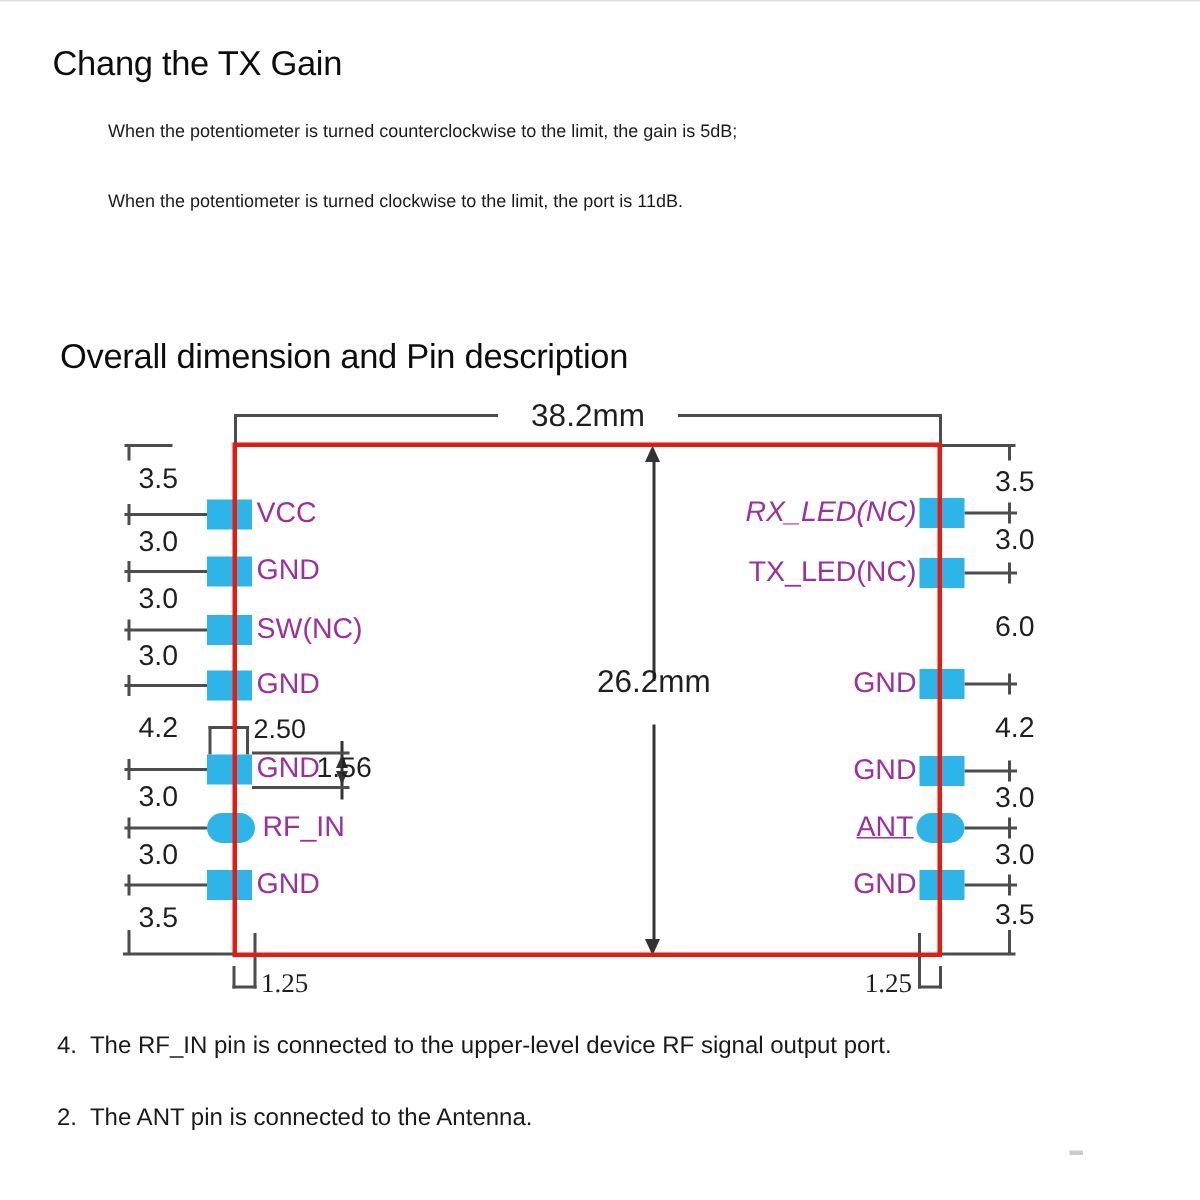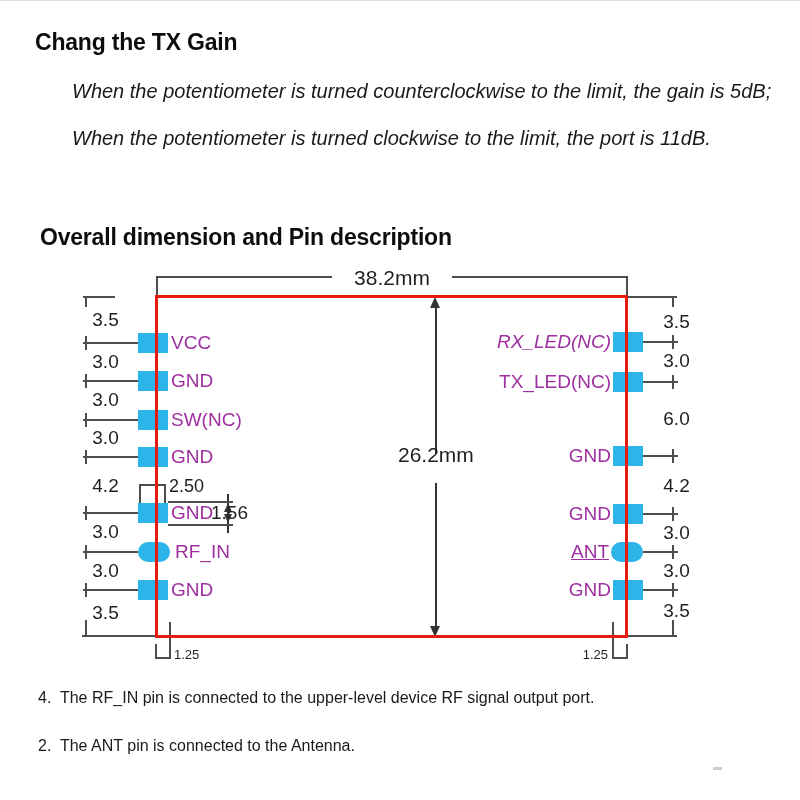--- a/index.html
+++ b/index.html
@@ -1,20 +1,20 @@
 <!DOCTYPE html>
 <html style="--module-outline: #e71a10; --pin-fill: #2db5e9; --pin-label: #9e2fa0; --dimension-line: #4d4d4d; --dimension-text: #1f1f1f; --heading-text: #0d0d0d; --body-text: #1a1a1a; --divider: #dcdcdc; --stray-mark: #cccccc;"><head>
 <meta charset="utf-8">
 <style>
   html,body{margin:0;padding:0;background:#fff;}
   body{width:800px;height:800px;position:relative;overflow:hidden;
        font-family:"Liberation Sans", sans-serif;color:var(--body-text,#1a1a1a);}
   .abs{position:absolute;}
-  .h1{font-size:23px;font-weight:700;color:var(--heading-text,#0d0d0d);white-space:nowrap;letter-spacing:-0.2px;}
-  .body-line{font-size:20px;color:var(--body-text,#1a1a1a);white-space:nowrap;font-style:italic;}
+  .h1{font-size:23px;font-weight:400;color:var(--heading-text,#0d0d0d);white-space:nowrap;letter-spacing:-0.2px;}
+  .body-line{font-size:12px;color:var(--body-text,#1a1a1a);white-space:nowrap;}
   .note{font-size:16px;color:var(--body-text,#1a1a1a);white-space:pre-wrap;}
   .hline{position:absolute;height:0;border-top:2px solid var(--dimension-line,#4d4d4d);}
   .vline{position:absolute;width:2px;background:var(--dimension-line,#4d4d4d);}
   .hline-light{position:absolute;height:1px;background:var(--divider,#dcdcdc);}
   .arrowline{position:absolute;width:2px;background:#333;}
   .tri{position:absolute;width:0;height:0;}
   .tri-up{border-left:5px solid transparent;border-right:5px solid transparent;border-bottom:11px solid #333;}
   .tri-down{border-left:5px solid transparent;border-right:5px solid transparent;border-top:11px solid #333;}
   .tri-up-sm{border-left:4px solid transparent;border-right:4px solid transparent;border-bottom:9px solid #333;}
   .tri-down-sm{border-left:4px solid transparent;border-right:4px solid transparent;border-top:9px solid #333;}
@@ -22,22 +22,22 @@
   .pin{position:absolute;width:30px;height:20px;background:var(--pin-fill,#2db5e9);z-index:2;}
   .pin.oval{width:32px;border-radius:10px;}
   .pinlabel{position:absolute;height:22px;line-height:22px;font-size:19px;
             color:var(--pin-label,#9e2fa0);white-space:nowrap;z-index:4;}
   .pinlabel.ralign{text-align:right;}
   .dimnum{position:absolute;height:22px;line-height:22px;font-size:19px;
           color:var(--dimension-text,#1f1f1f);white-space:nowrap;}
   .dimnum.ctr{text-align:center;}
   .mmlabel{position:absolute;height:24px;line-height:24px;font-size:21px;
            color:var(--dimension-text,#1f1f1f);white-space:nowrap;z-index:5;}
-  .serifnum{position:absolute;height:20px;line-height:20px;font-size:13px;
-            font-family:Liberation Sans, sans-serif;color:var(--dimension-text,#1f1f1f);white-space:nowrap;}
+  .serifnum{position:absolute;height:20px;line-height:20px;font-size:18px;
+            font-family:Liberation Serif, serif;color:var(--dimension-text,#1f1f1f);white-space:nowrap;}
   .stray{position:absolute;background:var(--stray-mark,#cccccc);}
 </style>
 </head>
 <body>
 
 <div class="hline-light" style="left:0;top:33;width:800px;"></div>
 
 <div class="abs h1" style="left:35px;top:29px;">Chang the TX Gain</div>
 <div class="abs body-line" style="left:72px;top:80px;">When the potentiometer is turned counterclockwise to the limit, the gain is 5dB;</div>
 <div class="abs body-line" style="left:72px;top:127px;">When the potentiometer is turned clockwise to the limit, the port is 11dB.</div>

